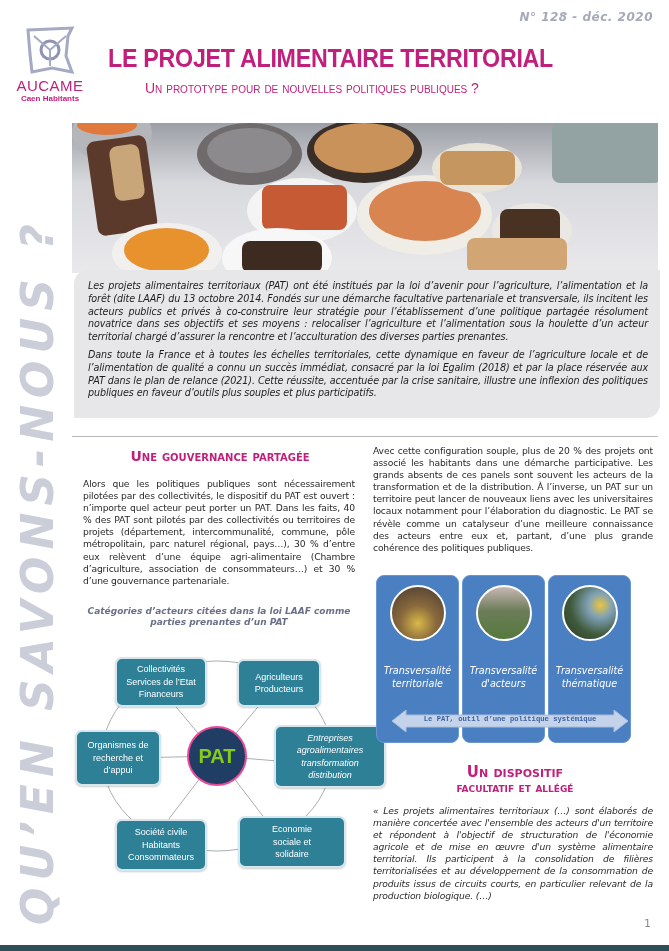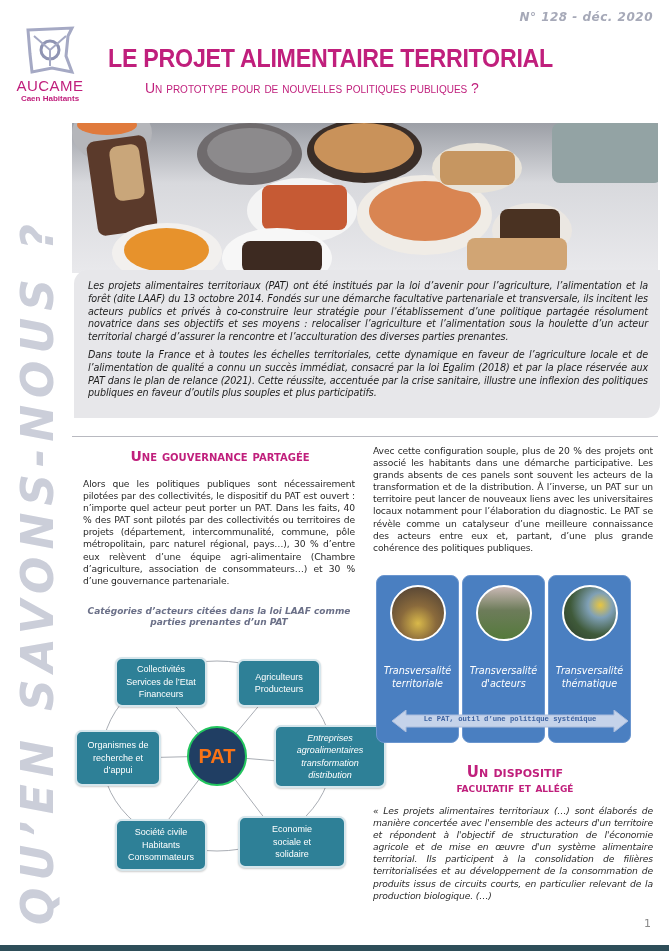--- a/index.html
+++ b/index.html
@@ -34,21 +34,21 @@
   .body-text { position: absolute; font-family: "DejaVu Sans", sans-serif; font-size: 9.2px; line-height: 12.1px; text-align: justify; color: #2a2a2a; letter-spacing: -0.15px; }
   .col1 { left: 83px; top: 478px; width: 272px; }
   .col2 { left: 373px; top: 445px; width: 280px; }
   .quote { left: 373px; top: 805px; width: 280px; font-style: italic; }
 
   .caption { position: absolute; left: 80px; top: 606px; width: 278px; text-align: center; font-family: "DejaVu Sans", sans-serif; font-style: italic; font-weight: bold; font-size: 9px; line-height: 11px; color: #6b7088; }
 
   .diagram { position: absolute; left: 72px; top: 650px; width: 300px; height: 230px; }
   .node { position: absolute; background: #2e8097; color: #fff; border-radius: 7px; border: 2px solid #d6e6ec; font-family: "Liberation Sans", sans-serif; font-size: 9px; line-height: 12.5px; text-align: center; display: flex; flex-direction: column; justify-content: center; align-items: center; box-shadow: 0 1px 2px rgba(0,0,0,0.2); }
   .node span { display: block; }
-  .pat { position: absolute; left: 115px; top: 76px; width: 60px; height: 60px; border-radius: 50%; background: #203e63; border: 2px solid #22c55e; color: #f97316; font-family: "Liberation Sans", sans-serif; font-weight: bold; font-size: 20px; display: flex; align-items: center; justify-content: center; }
+  .pat { position: absolute; left: 115px; top: 76px; width: 60px; height: 60px; border-radius: 50%; background: #203e63; border: 2px solid #ec4899; color: #84cc16; font-family: "Liberation Sans", sans-serif; font-weight: bold; font-size: 20px; display: flex; align-items: center; justify-content: center; }
 
   .trans { position: absolute; left: 376px; top: 575px; width: 265px; height: 168px; }
   .panel { position: absolute; top: 0; width: 83px; height: 168px; background: #4a7fc1; border-radius: 8px; border: 1px solid #6b96cf; font-style: italic; }
   .panel .circle { position: absolute; left: 13px; top: 9px; width: 56px; height: 56px; border-radius: 50%; border: 2px solid #fff; overflow: hidden; }
   .panel .lbl { position: absolute; left: 0; top: 88px; width: 100%; text-align: center; color: #fff; font-family: "DejaVu Sans", sans-serif; font-size: 9.6px; line-height: 13px; }
   .arrow { position: absolute; left: 16px; top: 135px; width: 236px; height: 22px; }
   .arrow-text { position: absolute; left: 0; top: 5px; width: 100%; text-align: center; font-family: Liberation Mono, monospace; font-weight: bold; font-size: 7.2px; color: #3b61a0; }
 
   .page-num { position: absolute; left: 644px; top: 917px; font-family: "DejaVu Sans", sans-serif; font-size: 11px; color: #8a8a8a; }
   .footer-bar { position: absolute; left: 0; top: 945px; width: 669px; height: 6px; background: #2e4e59; }

